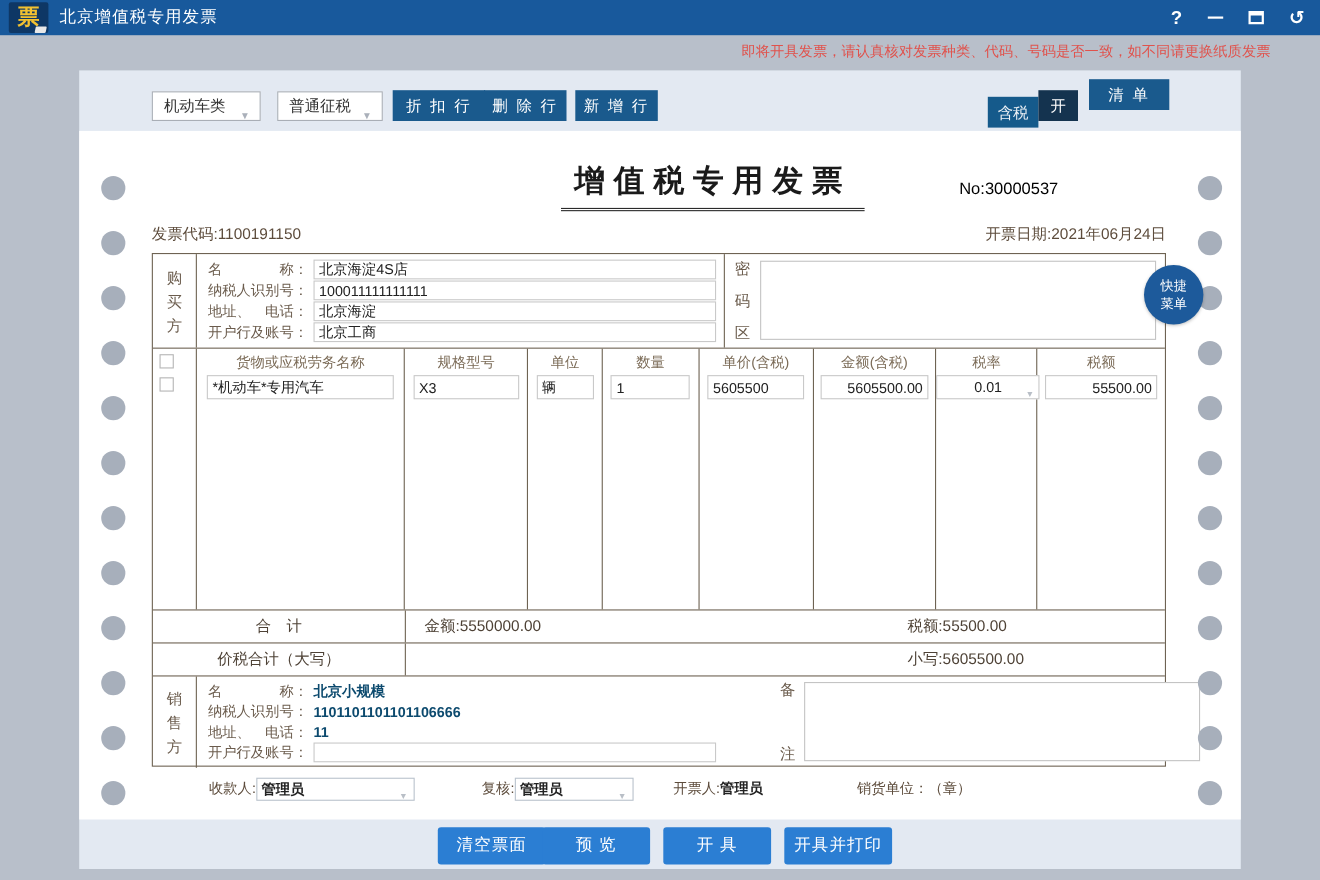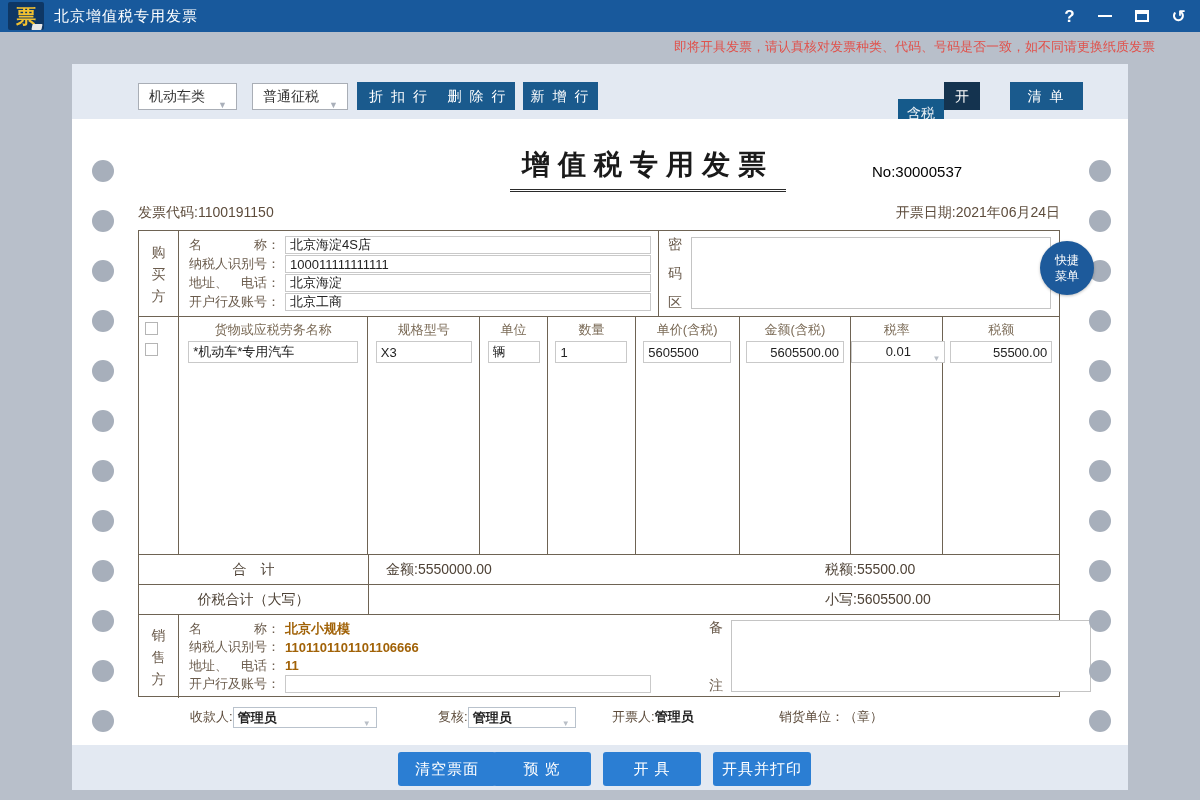--- a/index.html
+++ b/index.html
@@ -51,21 +51,21 @@
   .bt { border-top:1px solid #6e6353; }
 
   .buyer-row { height:85px; }
   .side-cell { width:40px; display:flex; align-items:center; justify-content:center; }
   .side-cell .vtxt { width:15px; line-height:22px; word-break:break-all; }
   .fields-cell { width:480px; display:flex; flex-direction:column; justify-content:space-around; padding:5px 0 5px 10px; }
   .frow { display:flex; align-items:center; height:19px; }
   .flabel { width:96px; font-size:13px; color:#6b5c4d; white-space:pre; }
   .fin { width:366px; height:18px; border:1px solid #c9c9c9; background:#fff; font-size:13px; color:#222;
          padding:0 4px; font-family:inherit; }
-  .ftxt { font-size:13px; color:#a16207; font-weight:600; }
+  .ftxt { font-size:13px; color:#0c4a6e; font-weight:600; }
   .pw-label { width:32px; display:flex; align-items:center; justify-content:center; }
   .pw-label .vtxt { width:15px; line-height:29px; word-break:break-all; }
   .pw-box { position:absolute; left:552px; top:6px; width:360px; height:72px; border:1px solid #c4c4c4; background:#fff; }
 
   .items-row { height:238px; }
   .icell { position:relative; padding-top:3px; }
   .ihead { text-align:center; font-size:13px; color:#7b6b57; height:19px; line-height:19px; }
   .iin { display:block; margin:2px auto 0 auto; height:22px; border:1px solid #c9c9c9; background:#fff;
          font-size:13px; color:#222; padding:0 4px; font-family:inherit; }
   .r { text-align:right; }
@@ -130,23 +130,23 @@
     <span>机动车类</span>
     <span class="arr">▼</span>
   </div>
   <div class="sel" style="left:252px; top:83px; width:96px;">
     <span>普通征税</span>
     <span class="arr">▼</span>
   </div>
   <div class="navy-btn" style="left:357px; top:82px; width:84px;">折 扣 行</div>
   <div class="navy-btn" style="left:440px; top:82px; width:75px;">删 除 行</div>
   <div class="navy-btn" style="left:523px; top:82px; width:75px;">新 增 行</div>
-  <div class="toggle-left" style="left:898px; top:99px; width:46px;">含税</div>
+  <div class="toggle-left" style="left:898px; top:88px; width:46px;">含税</div>
   <div class="toggle-right" style="left:944px; top:82px; width:36px;">开</div>
-  <div class="navy-btn" style="left:990px; top:82px; width:73px;margin-left:20px;">清 单</div>
+  <div class="navy-btn" style="left:990px; top:72px; width:73px;">清 单</div>
 
   <div class="paper">
 
     <div class="inv-title-wrap">
       <span class="inv-title">增值税专用发票</span>
     </div>
     <div class="inv-no">No:30000537</div>
 
     <div class="code-line" style="left:66px;"><span>发票代码:</span><span>1100191150</span></div>
     <div class="code-line" style="right:68px;"><span>开票日期:</span><span>2021年06月24日</span></div>

